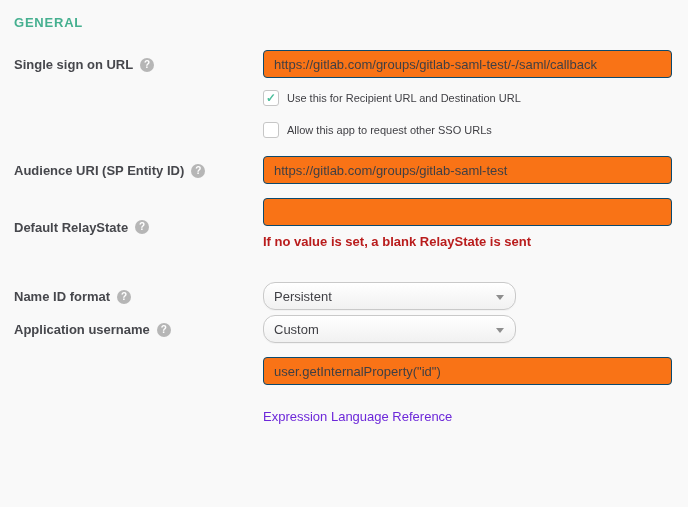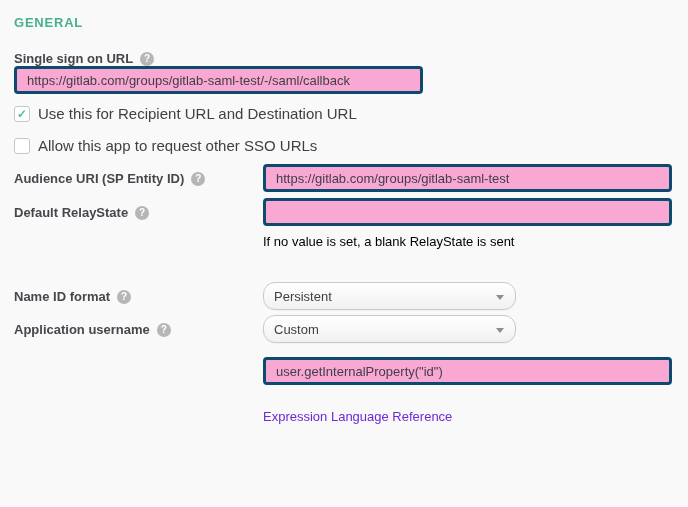--- a/index.html
+++ b/index.html
@@ -50,23 +50,23 @@
     font-size:10px;
     font-weight:bold;
     flex-shrink:0;
     line-height:14px;
   }
   .control-col { flex:1; }
   .text-input {
     display:block;
     width:409px;
     height:28px;
-    border:3px solid #0c4a6e;
+    border:1px solid #0c4a6e;
     border-radius:4px;
-    background:#f9a8d4;
+    background:#f97316;
     padding:0 10px;
     font-family:"Liberation Sans", sans-serif;
     font-size:13px;
     color:#3f3f44;
     outline:none;
   }
   .checkbox-row {
     display:flex;
     align-items:center;
   }
@@ -79,28 +79,29 @@
     align-items:center;
     justify-content:center;
     font-size:12px;
     font-weight:bold;
     color:#4cbf9c;
     cursor:pointer;
     flex-shrink:0;
   }
   .checkbox-label {
     margin-left:8px;
-    font-size:15px;
+    font-size:11px;
     color:#3f3f44;
     line-height:16px;
   }
   .hint-text {
     font-size:13px;
-    color:#000000;
-    line-height:15px;
+    color:#b91c1c;
+    line-height:15px;
+    font-weight:bold;
   }
   .dropdown {
     position:relative;
     width:253px;
     height:28px;
     border:1px solid #c9c9c9;
     border-radius:12px;
     background:linear-gradient(#ffffff, #f1f1f1);
     display:flex;
     align-items:center;
@@ -120,25 +121,25 @@
     border-top:5px solid #8e8e8e;
   }
   .ref-link {
     display:inline-block;
     font-size:13px;
     color:#6d28d9;
     text-decoration:none;
     line-height:15px;
   }
   
-  .row-sso        { margin-top:14px;flex-direction:column; }
+  .row-sso        { margin-top:20px; }
   .cb-recipient   { margin-top:12px; }
   .cb-other-sso   { margin-top:16px;text-align:right; }
-  .row-audience   { margin-top:10px; }
-  .row-relay      { margin-top:6px; }
+  .row-audience   { margin-top:18px; }
+  .row-relay      { margin-top:14px;align-items:center; }
   .relay-hint     { margin-top:8px; }
   .row-nameid     { margin-top:33px; }
   .row-appuser    { margin-top:5px; }
   .custom-expr    { margin-top:14px; }
   .link-wrap      { margin-top:22px; }
   .row-update     { margin-top:29px; }
 </style>
 </head>
 <body>
 

